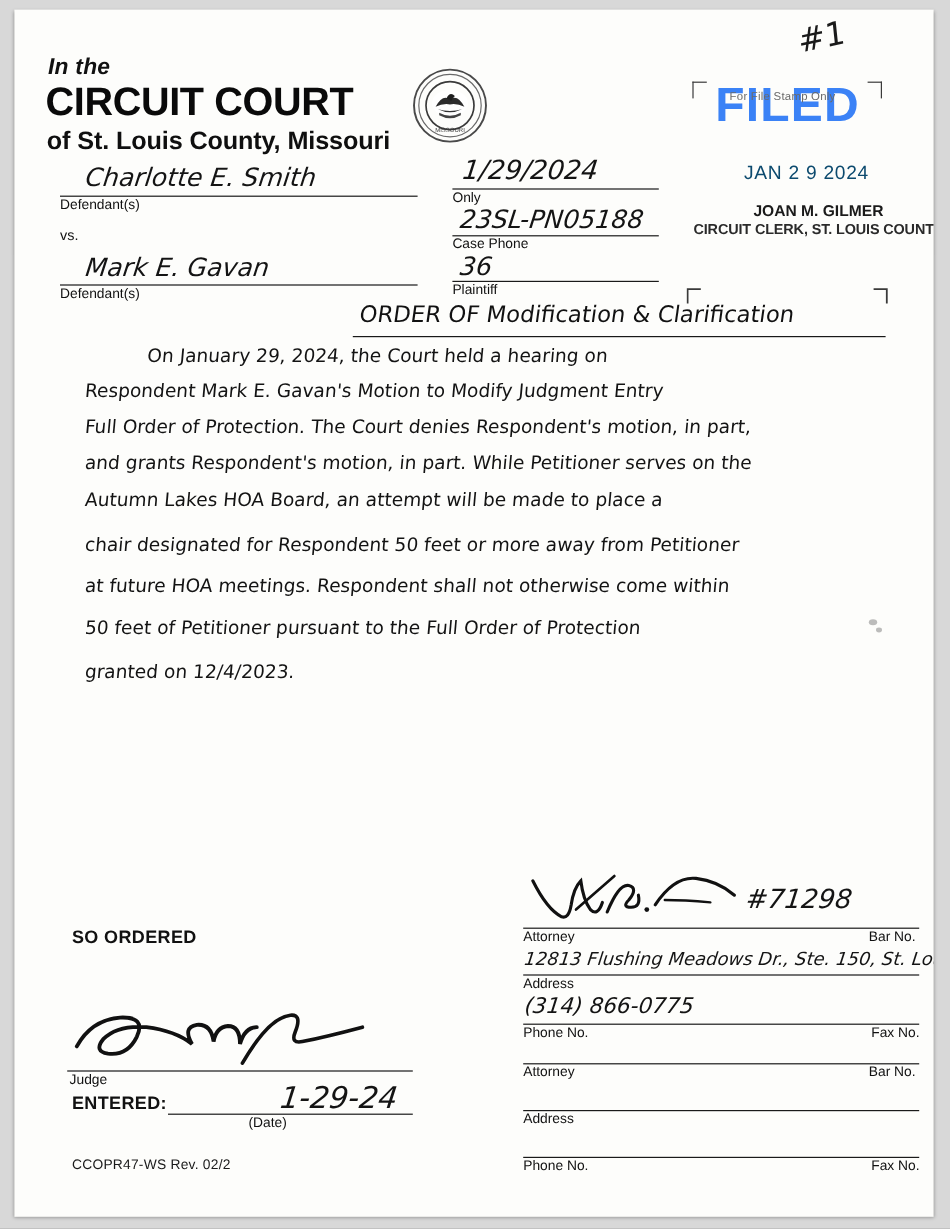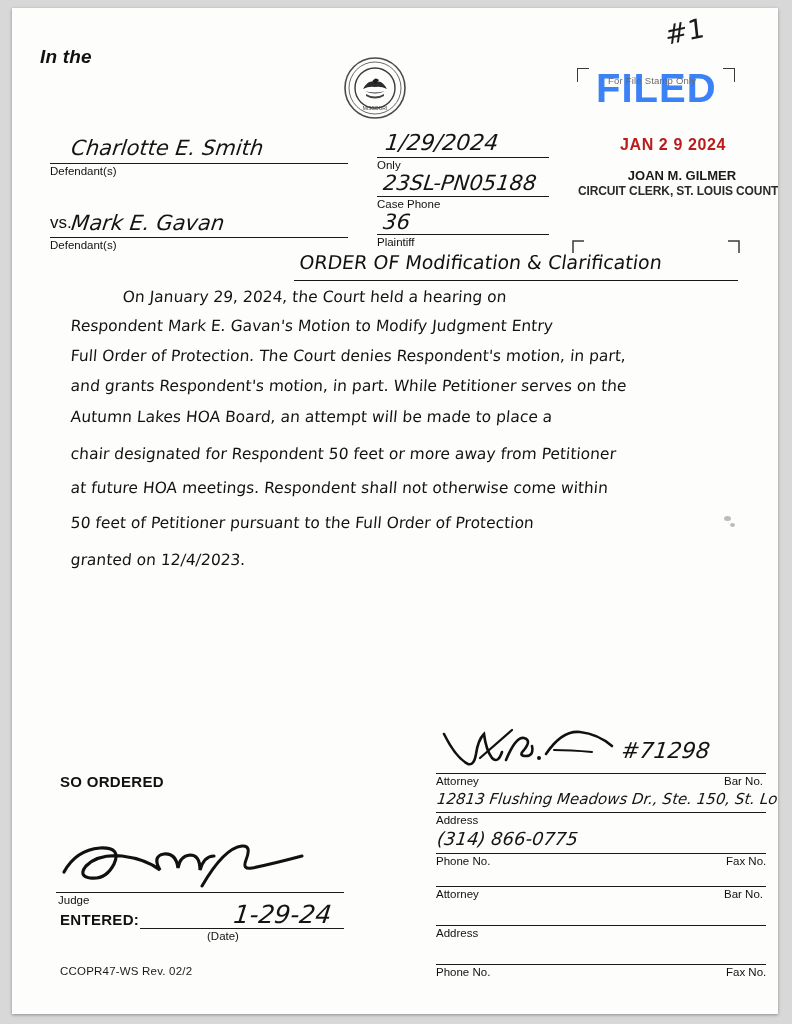--- a/index.html
+++ b/index.html
@@ -103,22 +103,22 @@
     font-weight: bold;
     letter-spacing: 1px;
     color: #3b82f6;
     line-height: 1;
   }
   .stamp-date {
     position: absolute;
     left: 608px;
     top: 128px;
     font-size: 16px;
-    font-weight: bold;
-    color: #b91c1c;
+    font-weight: normal;
+    color: #0c4a6e;
     letter-spacing: 0.6px;
   }
   .stamp-clerk {
     position: absolute;
     left: 565px;
     top: 160px;
     width: 210px;
     text-align: center;
     font-size: 13px;
     font-weight: bold;
@@ -154,23 +154,22 @@
     color: #141414;
     transform: skewX(-7deg);
     transform-origin: left bottom;
     white-space: nowrap;
   }
 
   .vs-label {
     position: absolute;
     left: 38px;
     top: 181px;
-    font-size: 17px;
-    color: #111;
-    margin-top: 24px;
+    font-size: 12px;
+    color: #111;
   }
 
   
   .bodyline {
     position: absolute;
     font-family: "DejaVu Sans", sans-serif;
     font-size: 15.5px;
     color: #131313;
     white-space: nowrap;
     transform: skewX(-5deg);
@@ -255,20 +254,22 @@
 </style>
 </head>
 <body>
 
 <div id="page-frame">
   <div id="paper">
 
     <div class="mark-1">#1</div>
 
     <div class="hdr-inthe">In the</div>
+    <div class="hdr-circuit">CIRCUIT COURT</div>
+    <div class="hdr-county">of St. Louis County, Missouri</div>
 
     <svg class="seal" viewBox="0 0 64 64">
       <circle cx="32" cy="32" r="30" fill="none" stroke="#4a4a4a" stroke-width="1.6"></circle>
       <circle cx="32" cy="32" r="26" fill="none" stroke="#6a6a6a" stroke-width="1"></circle>
       <circle cx="32" cy="32" r="20" fill="none" stroke="#3a3a3a" stroke-width="1.4"></circle>
       <ellipse cx="32" cy="30" rx="15" ry="11" fill="#ffffff"></ellipse>
       <path d="M20 33 Q26 22 32 27 Q38 22 44 33 Q38 30 32 31 Q26 30 20 33 Z" fill="#2c2c2c"></path>
       <path d="M29 26 Q32 20 36 24 L33 28 Z" fill="#1e1e1e"></path>
       <path d="M22 35 Q32 40 42 35 Q32 38 22 35 Z" fill="#333"></path>
       <path d="M23 38 Q32 43 41 38 L41 40 Q32 45 23 40 Z" fill="#444"></path>

